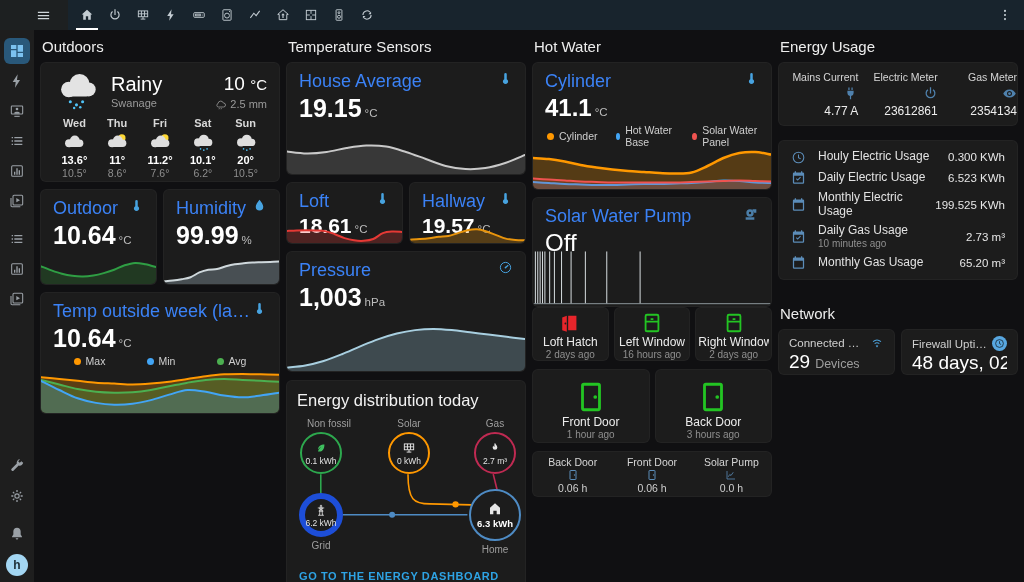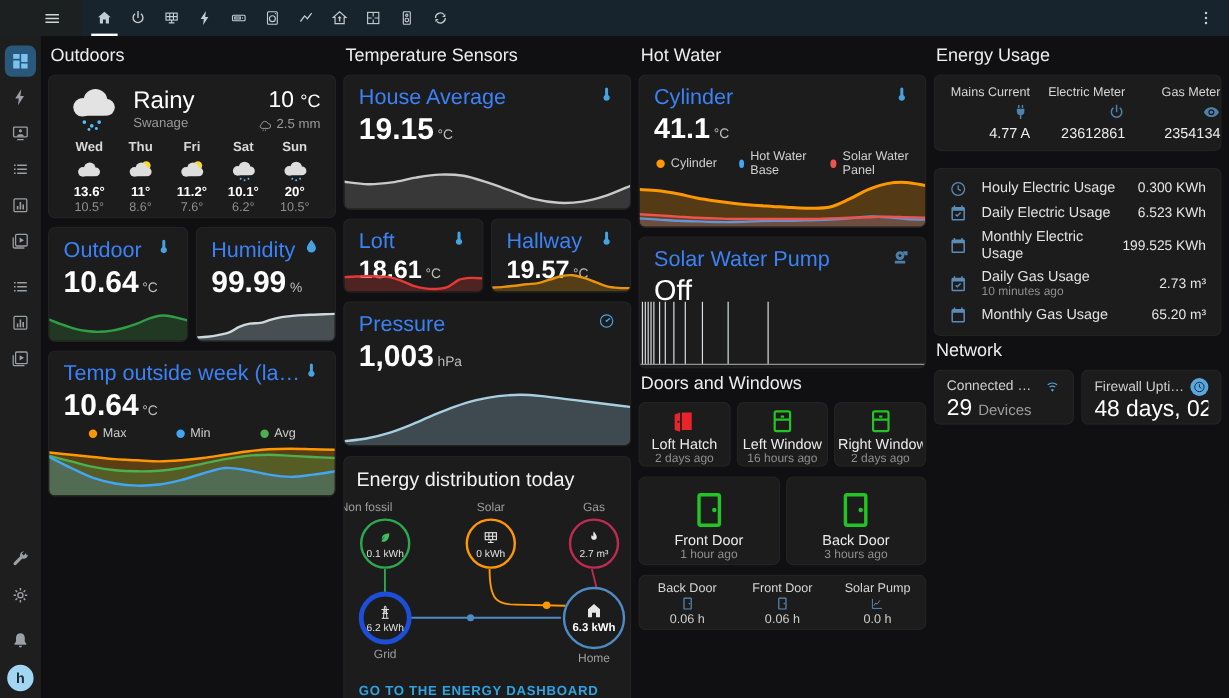--- a/index.html
+++ b/index.html
@@ -24,21 +24,21 @@
 .sbtn .icn{width:16px;height:16px}
 .sbtn.active{background:#29587a;color:#7cc2f0}
 .sgap{height:8px}
 .spacer{flex:1}
 .avatar{width:22px;height:22px;border-radius:50%;background:#a3d6f2;color:#1b2b33;font-size:12px;font-weight:700;display:flex;align-items:center;justify-content:center;margin-top:5px;cursor:pointer}
 
 
 .content{position:absolute;left:34px;top:30px;right:0;bottom:0;display:grid;grid-template-columns:1fr 1fr 1fr 1fr;gap:6px;padding:0 6px;overflow:hidden}
 .col{min-width:0}
 .sec-title{font-size:15px;font-weight:400;color:#ededed;height:24px;line-height:26px;margin:4px 2px 4px}
-.mt{margin-top:0}
+.mt{margin-top:21px}
 .card{background:#1c1c1c;border-radius:6px;position:relative;overflow:hidden;border:1px solid rgba(255,255,255,.03)}
 .row2{display:grid;grid-template-columns:1fr 1fr;gap:6px;margin-top:7px}
 
 
 .weather-card{height:120px;padding:8px 12px;cursor:pointer}
 .w-top{display:flex;align-items:center}
 .w-big{width:50px;height:40px;flex:none}
 .w-main{margin-left:8px;flex:1;min-width:0}
 .w-state{font-size:20px;font-weight:400;color:#fff}
 .w-loc{font-size:11px;color:#9a9a9a;margin-top:1px}
@@ -636,21 +636,21 @@
         <div class="ed-title">Energy distribution today</div>
         <div class="ed-diagram">
           <svg class="ed-lines" viewBox="0 0 220 152">
             <path d="M24 62 V 82" stroke="#2da84e" stroke-width="1.6" fill="none"></path>
             <path d="M46 103 H 172" stroke="#4e8bc4" stroke-width="1.6" fill="none"></path>
             <circle cx="96" cy="103" r="3" fill="#4e8bc4"></circle>
             <path d="M112 62 C 112 88, 118 92, 134 92 L 176 93" stroke="#ff9800" stroke-width="1.6" fill="none"></path>
             <circle cx="160" cy="92.5" r="3.2" fill="#ff9800"></circle>
             <path d="M198 62 L 202 78" stroke="#bf2a52" stroke-width="1.6" fill="none"></path>
           </svg>
-          <span class="ed-label" style="left:8px;top:6px">Non fossil</span>
+          <span class="ed-label" style="left:32px;top:6px">Non fossil</span>
           <span class="ed-label" style="left:112px;top:6px">Solar</span>
           <span class="ed-label" style="left:198px;top:6px">Gas</span>
           <span class="ed-label" style="left:24px;top:128px">Grid</span>
           <span class="ed-label" style="left:198px;top:132px">Home</span>
 
           <div class="ed-node" style="left:3px;top:20px;width:42px;height:42px;border:2px solid #2da84e">
             <i class="icn" style="color:#3fbf5f">
                 <svg viewBox="0 0 24 24" width="100%" height="100%" fill="currentColor">
                   <path d="M17.9 5.9c-6.6.3-10.5 2.6-10.9 8.7 2.3-3.3 5.5-4.5 5.5-4.5-2.8 2-4.9 4.7-5.8 7.7.7.2 1.5.3 2.3.3 5.6 0 8.9-4.6 8.9-12.2z"></path>
                 </svg>
@@ -670,21 +670,21 @@
           </div>
           <div class="ed-node" style="left:177px;top:20px;width:42px;height:42px;border:2px solid #bf2a52">
             <i class="icn">
                 <svg viewBox="0 0 24 24" width="100%" height="100%" fill="currentColor">
                   <path d="M12 2.8c.7 2.9 4 4.8 4 8.4a4 4 0 0 1-8 0c0-1.4.5-2.5 1.3-3.4.1 1.3.7 2.3 1.7 2.3.3-2.6-.7-4.7 1-7.3z"></path>
                   <path d="M12 21.5a6.5 6.5 0 0 1-6.5-6.5c0-1.5.5-2.9 1.4-4l1.2 1.2a4.9 4.9 0 1 0 7.8 0l1.2-1.2a6.4 6.4 0 0 1 1.4 4A6.5 6.5 0 0 1 12 21.5z" opacity="0"></path>
                 </svg>
               </i>
             <span class="ed-val">2.7 m³</span>
           </div>
-          <div class="ed-node" style="left:2px;top:81px;width:44px;height:44px;border:4px solid #1d4ed8">
+          <div class="ed-node" style="left:2px;top:81px;width:44px;height:44px;border:6px solid #1d4ed8">
             <i class="icn">
                 <svg viewBox="0 0 24 24" width="100%" height="100%" fill="currentColor">
                   <path fill="none" stroke="currentColor" stroke-width="1.4" d="M9.5 21 11 4h2l1.5 17M6.5 8.5h11M8 14h8M8.7 8.5 15.3 14M15.3 8.5 8.7 14M7 21h10"></path>
                 </svg>
               </i>
             <span class="ed-val">6.2 kWh</span>
           </div>
           <div class="ed-node" style="left:172px;top:77px;width:52px;height:52px;border:2.5px solid #4e8bc4">
             <i class="icn" style="width:16px;height:16px">
                 <svg viewBox="0 0 24 24" width="100%" height="100%" fill="currentColor">
@@ -761,21 +761,20 @@
               <line x1="12" y1="6" x2="12" y2="96" stroke="#d7dde0" stroke-width="1" vector-effect="non-scaling-stroke"></line>
               <line x1="16" y1="6" x2="16" y2="96" stroke="#d7dde0" stroke-width="1" vector-effect="non-scaling-stroke"></line>
               <line x1="22" y1="6" x2="22" y2="96" stroke="#d7dde0" stroke-width="1" vector-effect="non-scaling-stroke"></line>
               <line x1="31" y1="6" x2="31" y2="96" stroke="#d7dde0" stroke-width="1" vector-effect="non-scaling-stroke"></line>
               <line x1="45" y1="6" x2="45" y2="96" stroke="#d7dde0" stroke-width="1" vector-effect="non-scaling-stroke"></line>
               <line x1="0" y1="96" x2="100" y2="96" stroke="#8a9499" stroke-width="1" vector-effect="non-scaling-stroke"></line>
             </svg>
           </div>
       </div>
 
-      <h2 class="sec-title mt">Doors and Windows</h2>
       <div class="d-row1">
         <div class="card d-item">
           <i class="icn d-icon d-red">
               <svg viewBox="0 0 24 24" width="100%" height="100%" fill="currentColor">
                 <path d="M10 4h9v16h-9z"></path>
                 <path d="M8.5 4 3.5 6v14l5 1.5z"></path>
                 <circle cx="7" cy="12.5" r="1" fill="#1c1c1c"></circle>
               </svg>
             </i>
           <div class="d-name">Loft Hatch</div>

